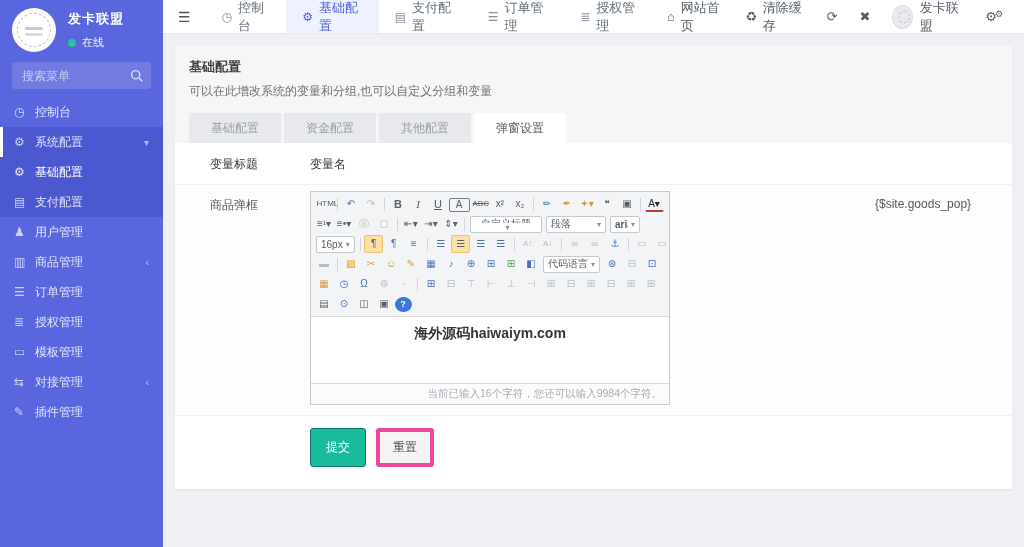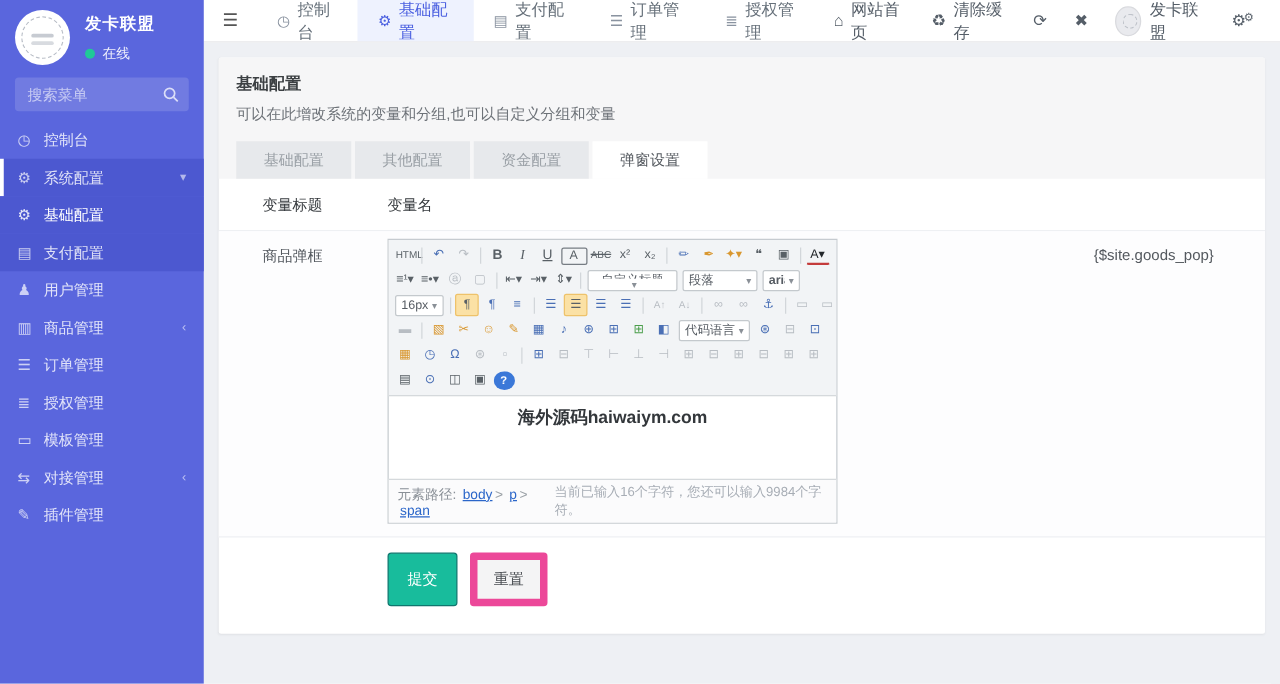--- a/index.html
+++ b/index.html
@@ -90,21 +90,21 @@
   .ed-content{height:58px;padding:8px 6px 0;font-size:14px;font-weight:bold;color:#33373b;text-align:center;cursor:text;}
   .ed-foot{border-top:1px solid #d5d9dc;background:#fbfbfc;display:flex;align-items:center;font-size:11px;color:#8a9097;padding:3px 7px;}
   .ed-path a{color:#2b66c9;text-decoration:underline;margin:0 2px;cursor:pointer;}
   .ed-path .gt{color:#9aa0a6;}
   .ed-counter{margin-left:auto;color:#a7adb5;font-size:10.5px;}
 
   
   .actions{padding:12px 0 0 135px;display:flex;}
   .btn{font-size:12px;border-radius:3px;padding:7px 15px;cursor:pointer;font-family:inherit;}
   .btn-submit{background:#18bc9c;color:#fff;border:1px solid #0f766e;}
-  .btn-reset{background:#f4f4f5;color:#4a4e53;border:6px solid #ec4899;margin-left:10px;padding:7px 13px;}
+  .btn-reset{background:#f4f4f5;color:#4a4e53;border:4px solid #ec4899;margin-left:10px;padding:7px 13px;}
 </style>
 </head>
 <body>
 
 <div class="app">
 
   <aside class="sidebar">
     <div class="brand">
       <div class="avatar">
         <div class="avatar-inner"></div>
@@ -226,22 +226,22 @@
     </div>
   </header>
 
   <main class="main">
     <section class="panel">
       <div class="panel-head">
         <div class="ph-title">基础配置</div>
         <div class="ph-desc">可以在此增改系统的变量和分组,也可以自定义分组和变量</div>
         <div class="tabs">
             <span class="tab">基础配置</span>
+            <span class="tab">资金配置</span>
             <span class="tab">其他配置</span>
-            <span class="tab">资金配置</span>
             <span class="tab active">弹窗设置</span>
           </div>
       </div>
       <div class="panel-body">
         <div class="grid-head">
           <span class="col-title">变量标题</span>
           <span class="col-name">变量名</span>
         </div>
         <div class="grid-row">
           <span class="col-title row-title">商品弹框</span>
@@ -365,26 +365,20 @@
                   <div class="t-row">
                     <span class="t-btn">▤</span>
                     <span class="t-btn c-blue">⊙</span>
                     <span class="t-btn">◫</span>
                     <span class="t-btn">▣</span>
                     <span class="t-btn qmark">?</span>
                   </div>
                 </div>
               <div class="ed-content">海外源码haiwaiym.com</div>
               <div class="ed-foot">
-                <span class="ed-path">
-                  <span>元素路径:</span>
-                  <a>body</a><span class="gt">&gt;</span>
-                  <a>p</a><span class="gt">&gt;</span>
-                  <a>span</a>
-                </span>
                 <span class="ed-counter">当前已输入16个字符，您还可以输入9984个字符。</span>
               </div>
             </div>
           </div>
           <span class="col-name row-name">{$site.goods_pop}</span>
         </div>
         <div class="actions">
           <button class="btn btn-submit">提交</button>
           <button class="btn btn-reset">重置</button>
         </div>

